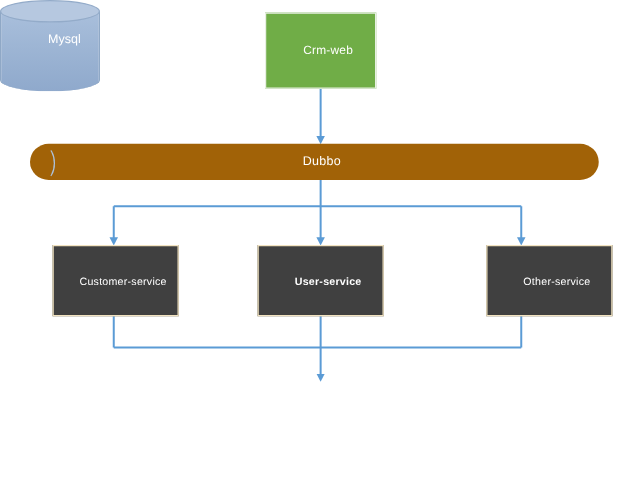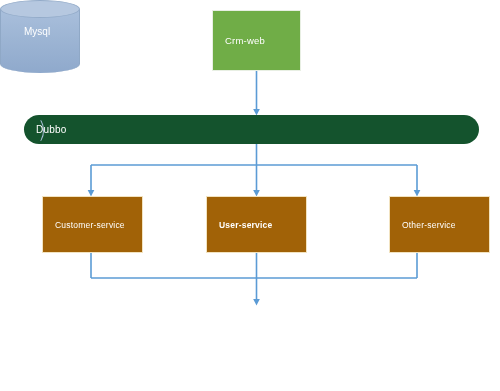--- a/index.html
+++ b/index.html
@@ -23,20 +23,21 @@
     top: 0;
     width: 500px;
     height: 391px;
   }
 
   .node {
     position: absolute;
     box-sizing: border-box;
     display: flex;
     align-items: center;
+    justify-content: center;
     color: #ffffff;
     text-align: center;
     letter-spacing: 0.2px;
     z-index: 3;
     padding-left: 12px;
   }
 
   
   #crm-web {
     left: 212px;
@@ -47,21 +48,21 @@
     border: 1px solid #e8efe3;
     font-size: 9.5px;
   }
 
   
   #dubbo {
     left: 24px;
     top: 115px;
     width: 455px;
     height: 29px;
-    background: #14532d;
+    background: #a16207;
     border-radius: 15px / 14.5px;
     font-size: 10px;
   }
   #dubbo .cap {
     position: absolute;
     left: 4px;
     top: 2px;
     width: 14px;
     height: 25px;
     border: 1px solid #adc3de;
@@ -74,21 +75,21 @@
   #dubbo .label {
     position: relative;
     z-index: 2;
   }
 
   
   .service {
     top: 196px;
     width: 101px;
     height: 57px;
-    background: #a16207;
+    background: #404040;
     border: 1px solid #f2e3c0;
     font-size: 8.5px;
   }
   #customer-service { left: 42px; }
   #user-service     { left: 206px; font-weight: bold; }
   #other-service    { left: 369px; margin-left: 20px; }
 
   
   #mysql {
     left: 213px;
@@ -118,25 +119,24 @@
     box-sizing: border-box;
     background: #b6c8e0;
     border: 1px solid #93abc9;
     border-radius: 50%;
   }
   #mysql .label {
     position: absolute;
     left: 0;
     top: 26px;
     width: 103px;
-    text-align: left;
+    text-align: center;
     color: #ffffff;
     font-size: 10px;
     z-index: 4;
-    margin-left: 24px;
   }
 </style>
 </head>
 <body>
 
 <div id="canvas">
 
   <svg id="wires" viewBox="0 0 500 391" width="500" height="391" aria-hidden="true">
     <defs>
       <marker id="arrow" markerWidth="8" markerHeight="8" refX="3.2" refY="4" orient="auto" markerUnits="userSpaceOnUse">

